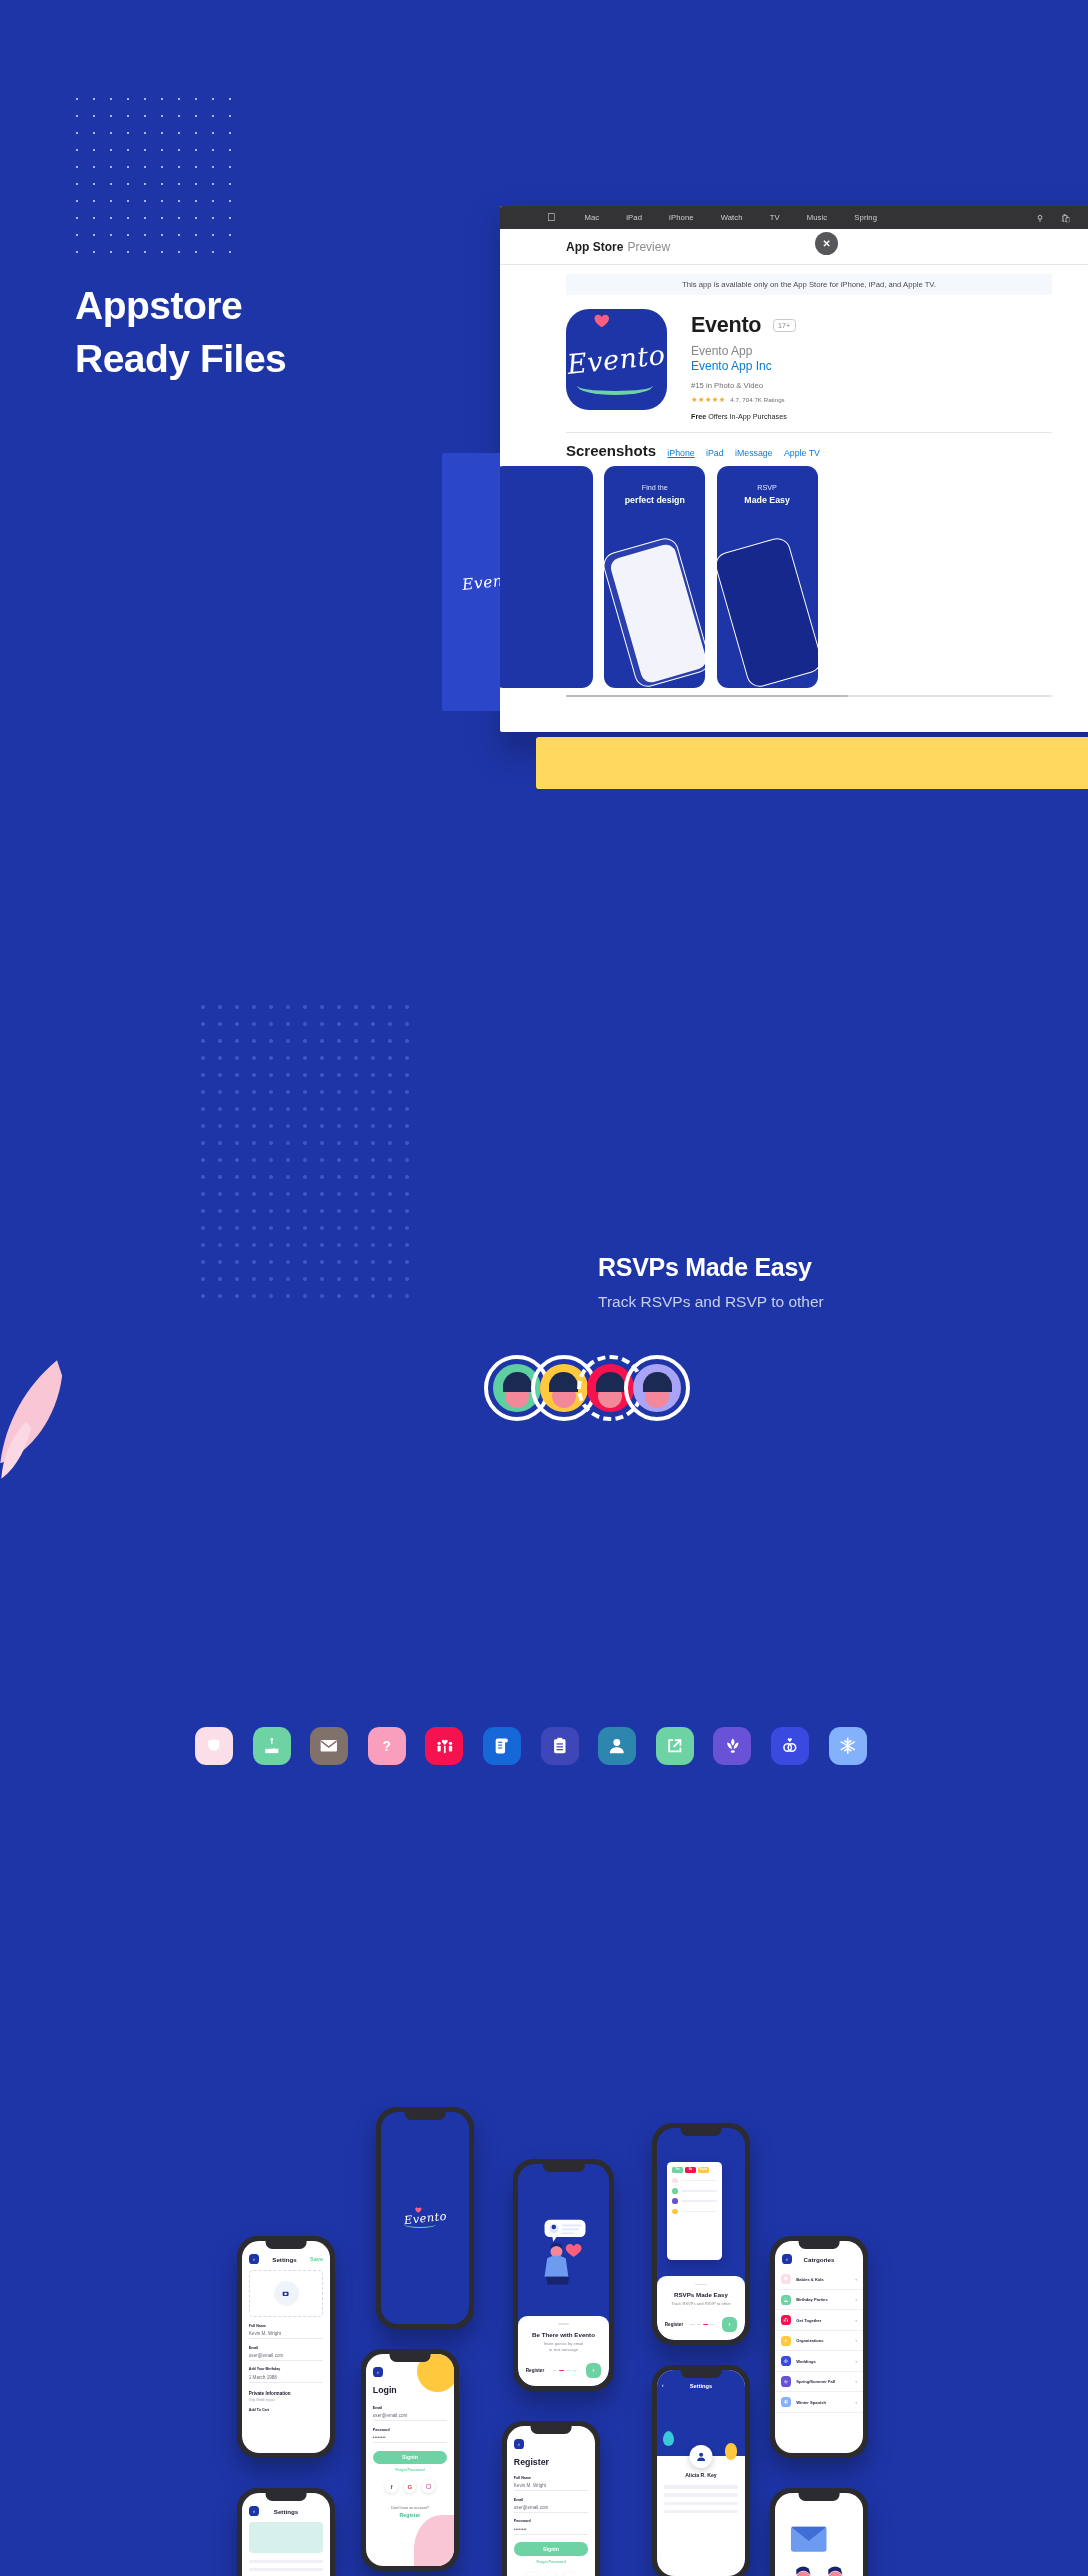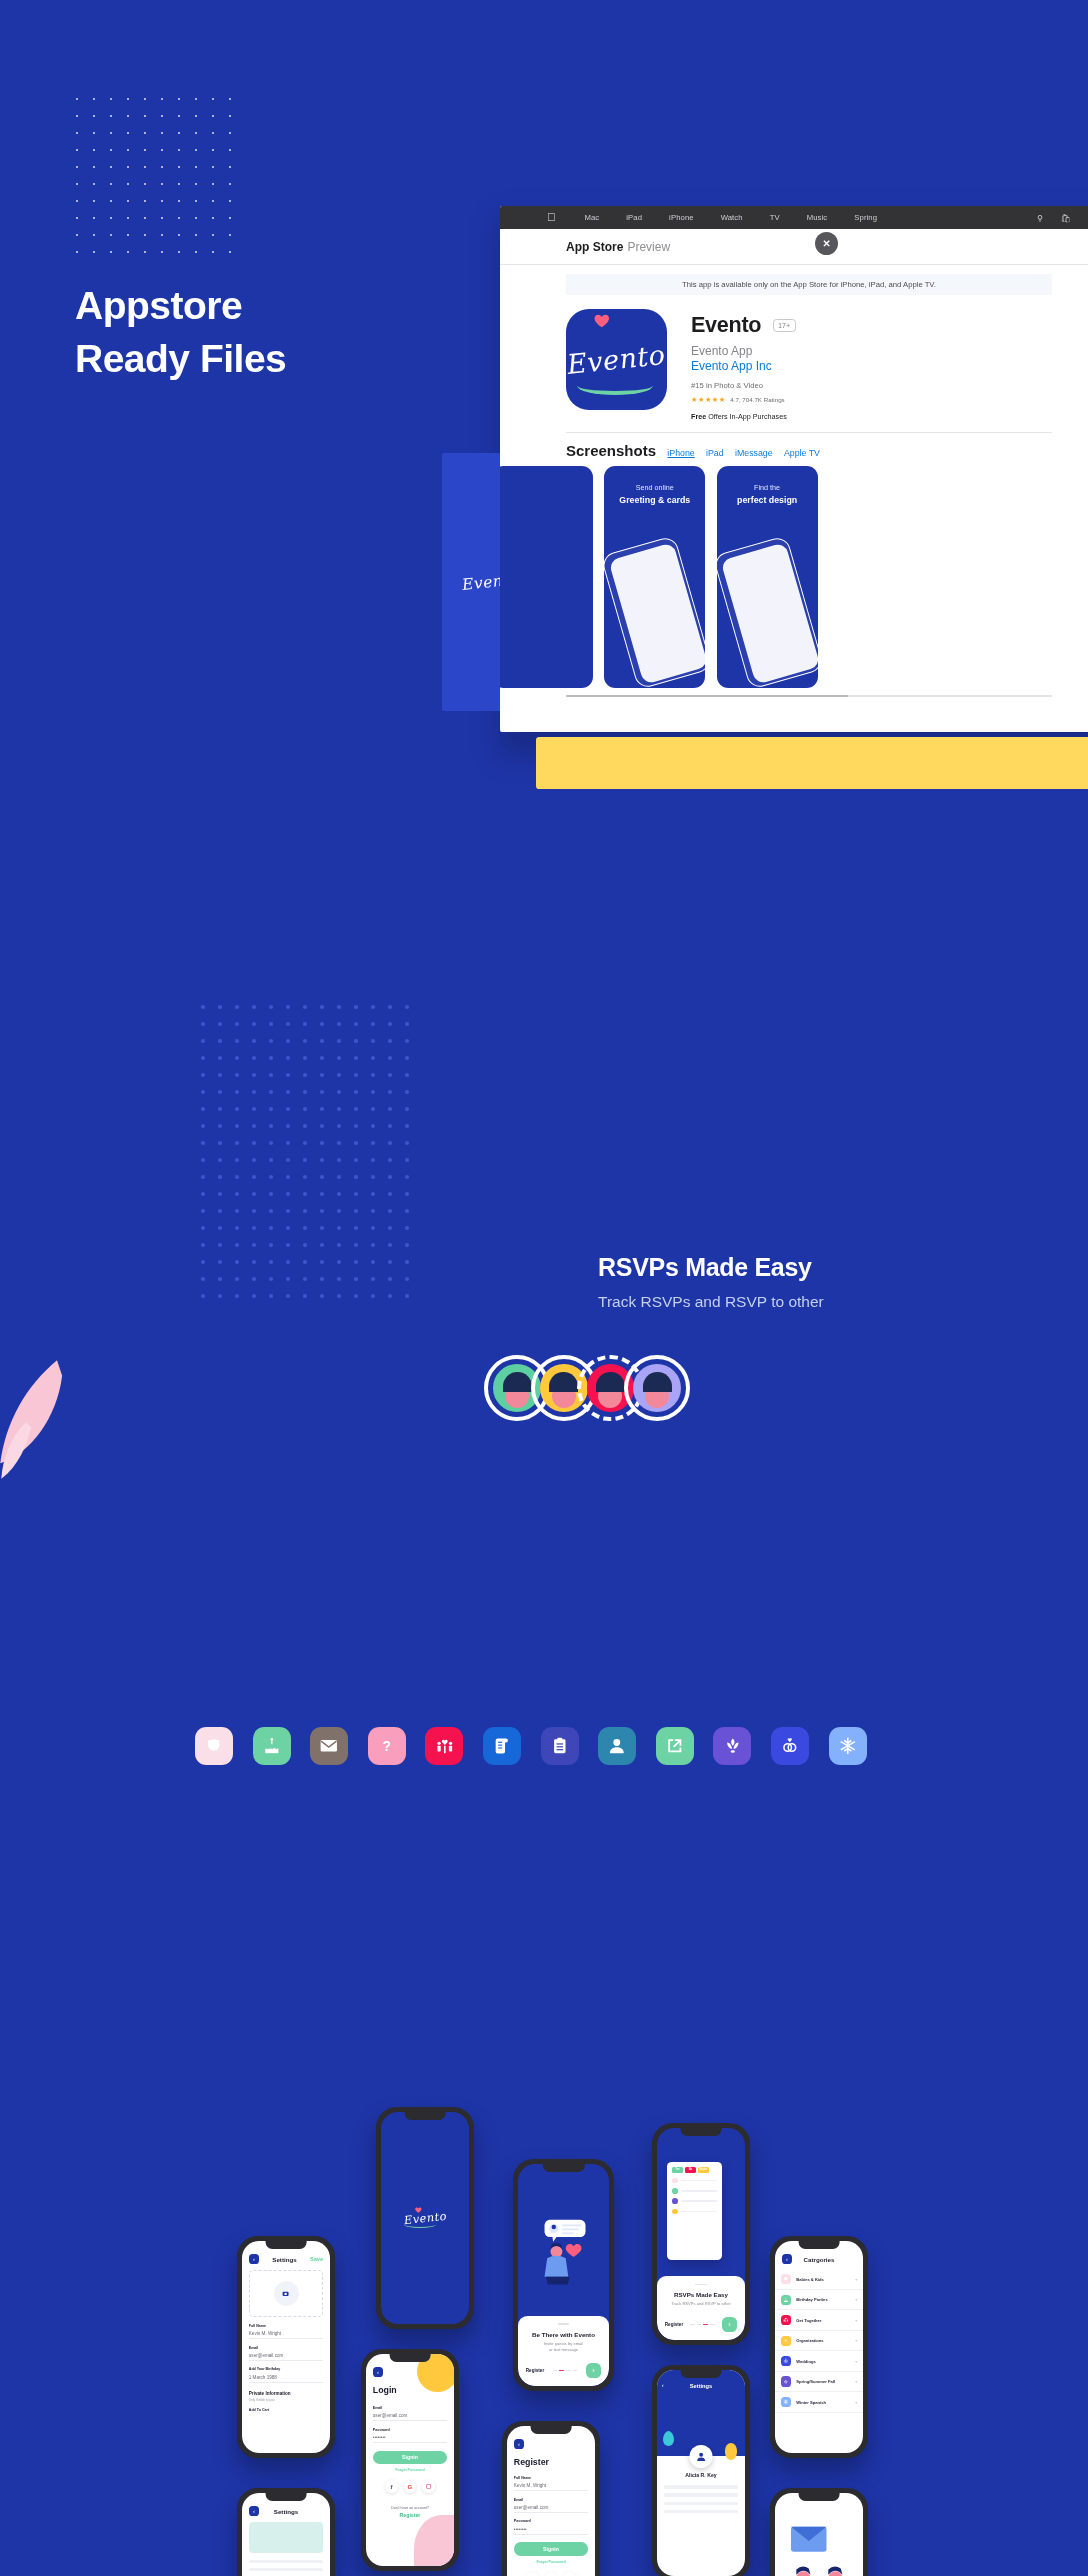--- a/index.html
+++ b/index.html
@@ -670,30 +670,29 @@
       <a href="#">iPad</a>
       <a href="#">iMessage</a>
       <a href="#">Apple TV</a>
     </div>
 
     <div class="shots-row">
       <div class="shot" style="margin-left:-57px;">
         <div class="cap1">&nbsp;</div>
       </div>
       <div class="shot">
-        <div class="cap1">Send online</div>
-        <div class="cap2wrap"><span class="cap2">Greeting &amp; cards</span><span class="ul"></span></div>
-        <div class="mini2"></div>
-          <div class="mini"></div>
-      </div>
-      <div class="shot">
         <div class="cap1">Find the</div>
         <div class="cap2wrap"><span class="cap2">perfect design</span></div>
         <div class="mini2"></div>
           <div class="mini"></div>
+      </div>
+      <div class="shot">
+        <div class="cap1">RSVP</div>
+        <div class="cap2wrap"><span class="cap2">Made Easy</span></div>
+        <div class="mini" style="background:#16288c;border-color:#fff;"></div>
       </div>
     </div>
 
     <div class="shots-scrollbar">
         <i></i>
       </div>
   </div>
 
   <svg class="leaf" viewBox="0 0 180 250">
     <path d="M120 10 C60 60 20 130 10 210 C70 190 120 120 130 40 Z" fill="#f9c6d6"></path>

